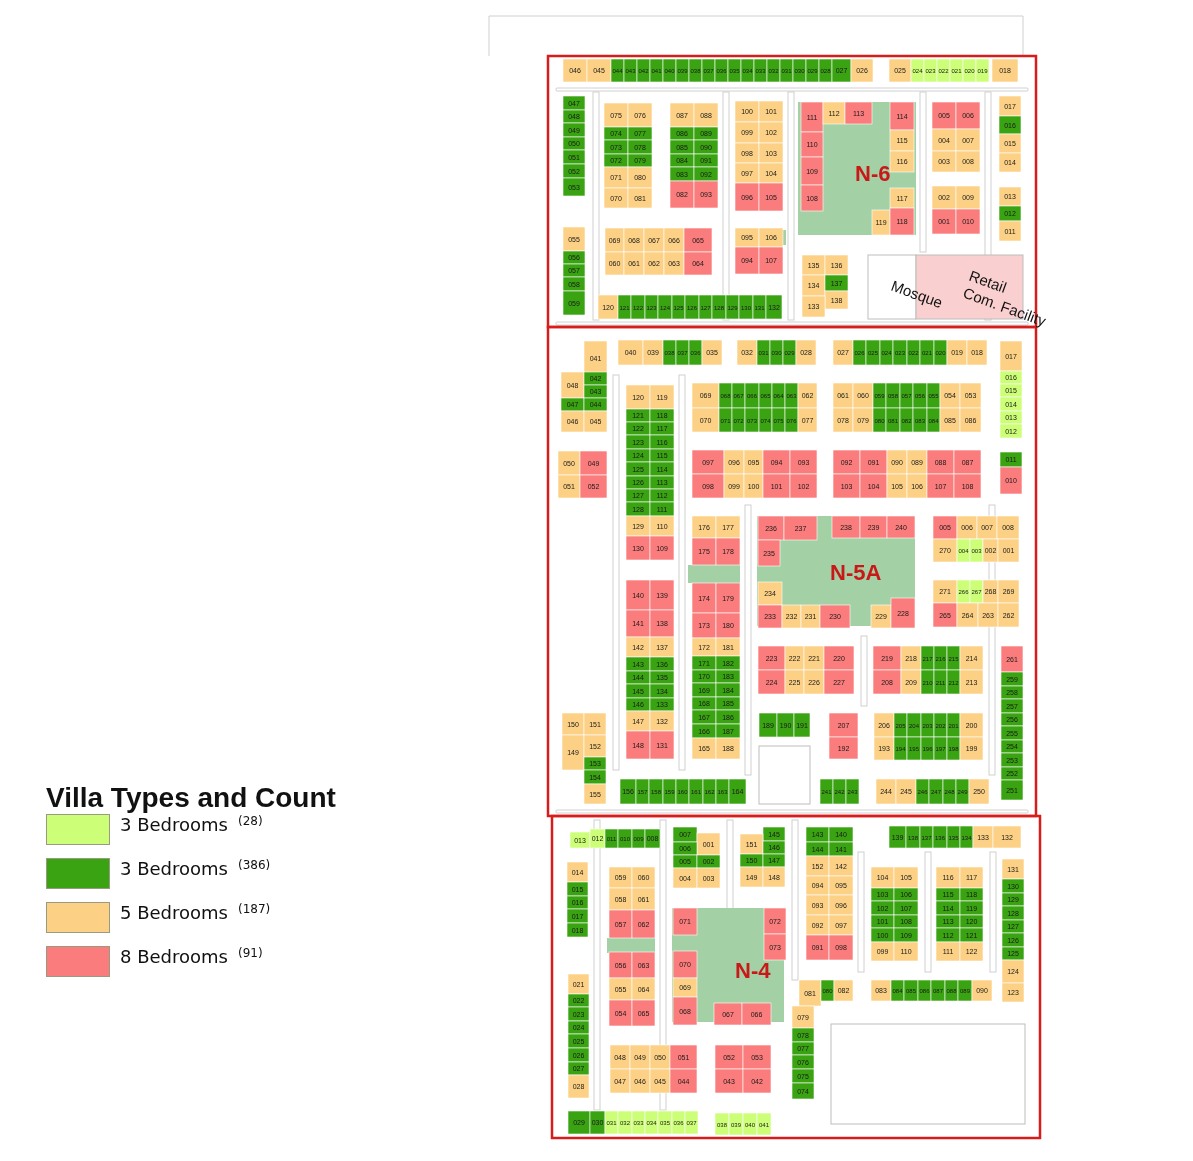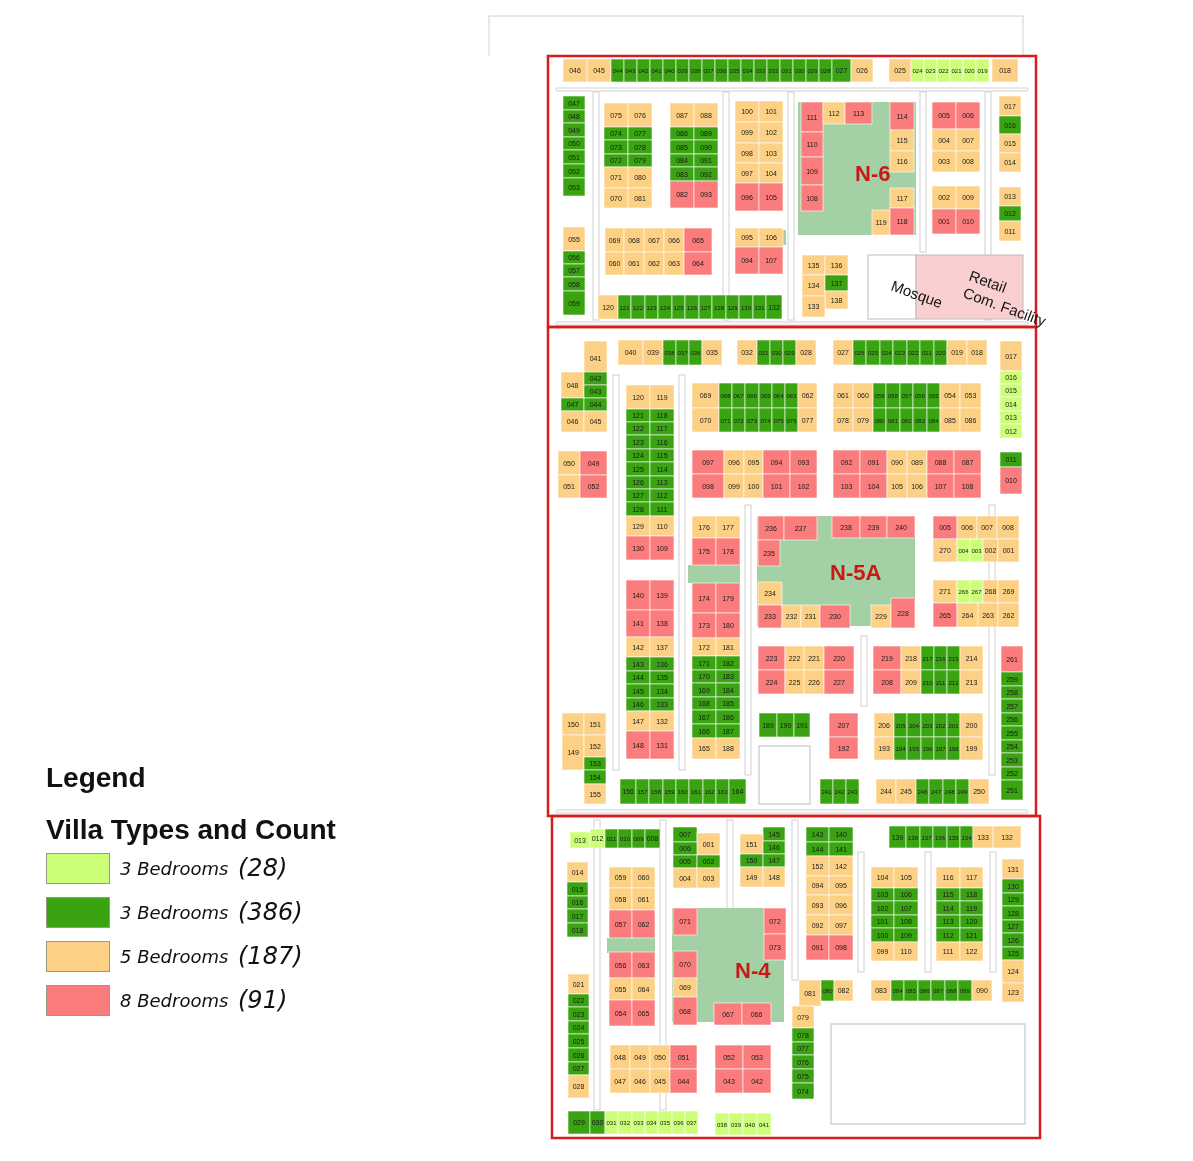--- a/index.html
+++ b/index.html
@@ -1,25 +1,25 @@
 <!DOCTYPE html>
 <html><head>
 <meta charset="utf-8">
 <style>
   html,body{margin:0;padding:0;background:#ffffff;}
   body{width:1193px;height:1161px;position:relative;overflow:hidden;font-family:"Liberation Sans",sans-serif;}
   #map{position:absolute;left:0;top:0;width:1193px;height:1161px;}
   .legend{position:absolute;left:46px;top:762px;width:340px;color:#111;}
   .legend h1{margin:0;font-size:28px;font-weight:bold;font-family:"Liberation Sans",sans-serif;}
   .legend h2{margin:20px 0 0 0;font-size:28px;font-weight:bold;font-family:"Liberation Sans",sans-serif;}
-  .legend-row{display:flex;align-items:center;height:44px;font-style:italic;}
+  .legend-row{display:flex;height:44px;}
   .swatch{width:64px;height:31px;box-sizing:border-box;border:1px solid #9a9a80;margin-right:10px;}
   .swatch.outline{background:#fff;border:4px solid #d81c1c;}
   .lbl{font-size:18px;min-width:118px;font-family:"DejaVu Sans",sans-serif;}
-  .cnt{font-size:24px;font-family:"DejaVu Sans",sans-serif;}
+  .cnt{font-size:12px;font-family:"DejaVu Sans",sans-serif;}
   svg text{font-family:"Liberation Sans",sans-serif;}
 </style>
 </head>
 <body>
 
 <svg id="map" width="1193" height="1161" viewBox="0 0 1193 1161" xmlns="http://www.w3.org/2000/svg">
   <g fill="none" stroke="#d0d0d0" stroke-width="1">
     <path d="M489 16 L1023 16 L1023 56"></path>
     <path d="M489 16 L489 56"></path>
     <rect x="556" y="88" width="472" height="3" rx="1"></rect>
@@ -2284,21 +2284,20 @@
       <text x="855" y="181" font-size="22" fill="#c81818" font-weight="bold">N-6</text>
       <text x="830" y="580" font-size="22" fill="#c81818" font-weight="bold">N-5A</text>
       <text x="735" y="978" font-size="22" fill="#c81818" font-weight="bold">N-4</text>
       <text x="890" y="290" font-size="15" fill="#111111" font-weight="normal" transform="rotate(20 890 290)">Mosque</text>
       <text x="968" y="280" font-size="15" fill="#111111" font-weight="normal" transform="rotate(20 968 280)">Retail</text>
       <text x="962" y="297" font-size="15" fill="#111111" font-weight="normal" transform="rotate(20 962 297)">Com. Facility</text>
     </g>
 </svg>
 
 <div class="legend">
-  <h1>Legend</h1>
   <h2>Villa Types and Count</h2>
   <div class="legend-row">
     <div class="swatch" style="background:#ccff77"></div>
     <span class="lbl">3 Bedrooms</span>
     <span class="cnt">(28)</span>
   </div>
   <div class="legend-row">
     <div class="swatch" style="background:#3aa312"></div>
     <span class="lbl">3 Bedrooms</span>
     <span class="cnt">(386)</span>

